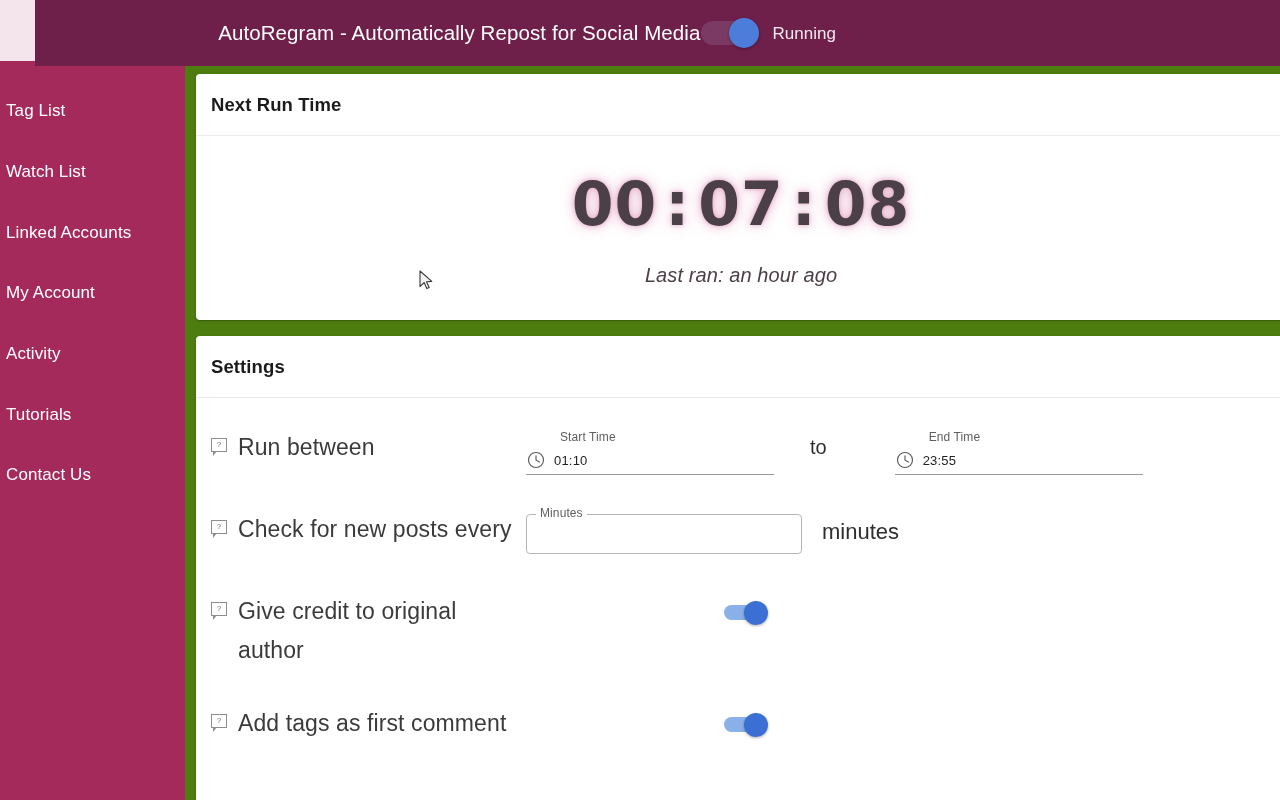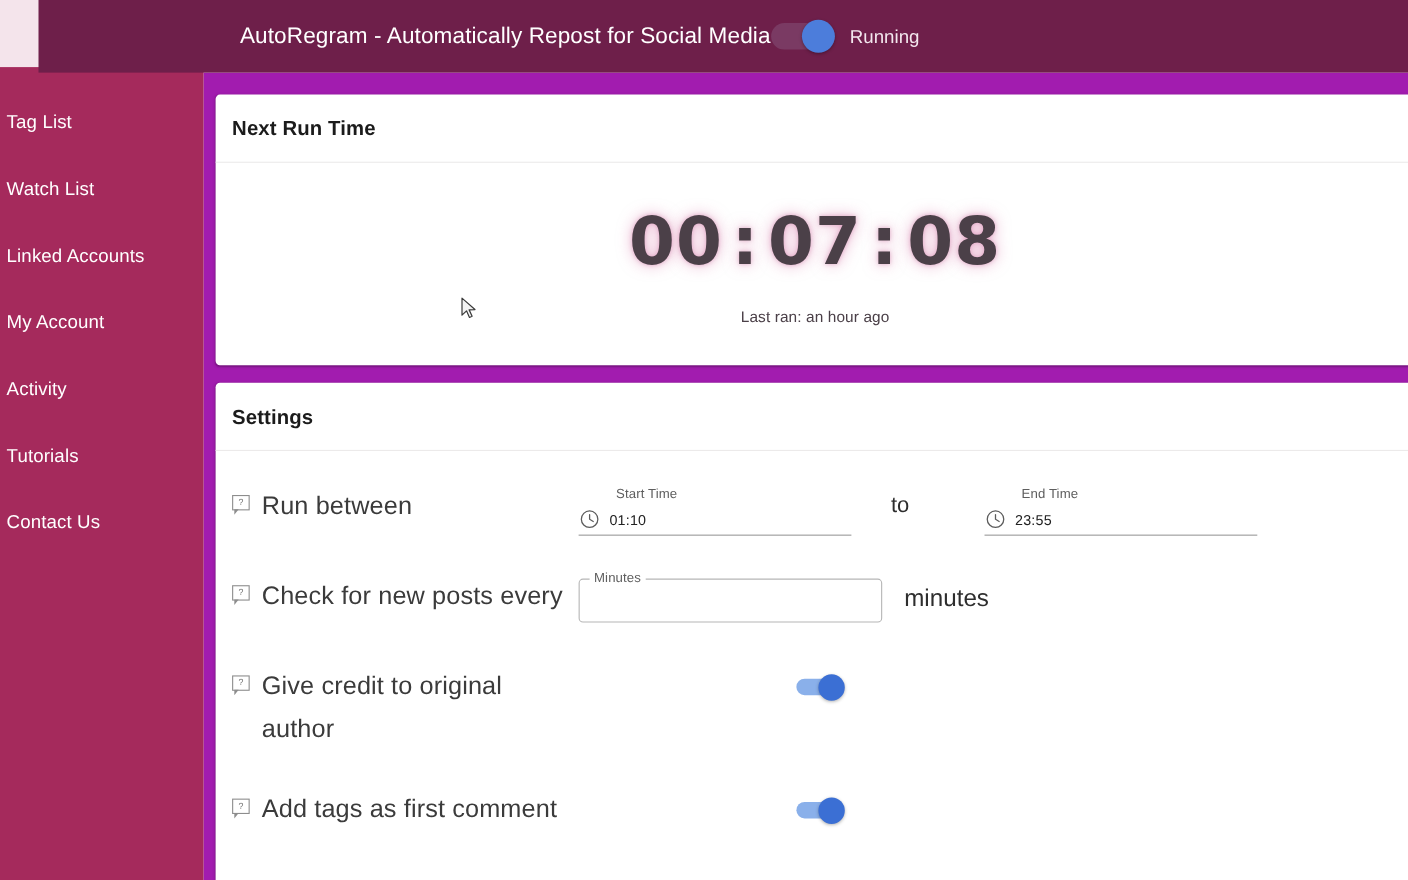--- a/index.html
+++ b/index.html
@@ -108,22 +108,22 @@
     background: #b26389;
   }
 
   
   .content {
     position: absolute;
     top: 66px;
     left: 185px;
     width: 1095px;
     height: 734px;
-    background: #a21caf;
-    padding: 20px 0 0 11px;
+    background: #4d7c0f;
+    padding: 8px 0 0 11px;
     overflow: hidden;
   }
 
   .card {
     background: #ffffff;
     border-radius: 4px 0 0 4px;
     box-shadow: 0 1px 3px rgba(0,0,0,0.18), 0 1px 1px rgba(0,0,0,0.12);
     width: 1090px;
     position: relative;
   }
@@ -161,21 +161,22 @@
     line-height: 1;
     text-shadow: 0 0 14px rgba(216,120,170,0.55),
                  0 0 4px rgba(190,90,145,0.45);
     white-space: nowrap;
   }
   .timer-digits .sep {
     padding: 0 8px;
   }
   .timer-sub {
     margin-top: 30px;
-    font-size: 14px;
+    font-size: 20px;
+    font-style: italic;
     color: #4b4048;
     letter-spacing: 0.1px;
   }
 
   
   .card-settings {
     margin-top: 16px;
     min-height: 480px;
   }
   .settings-body {

